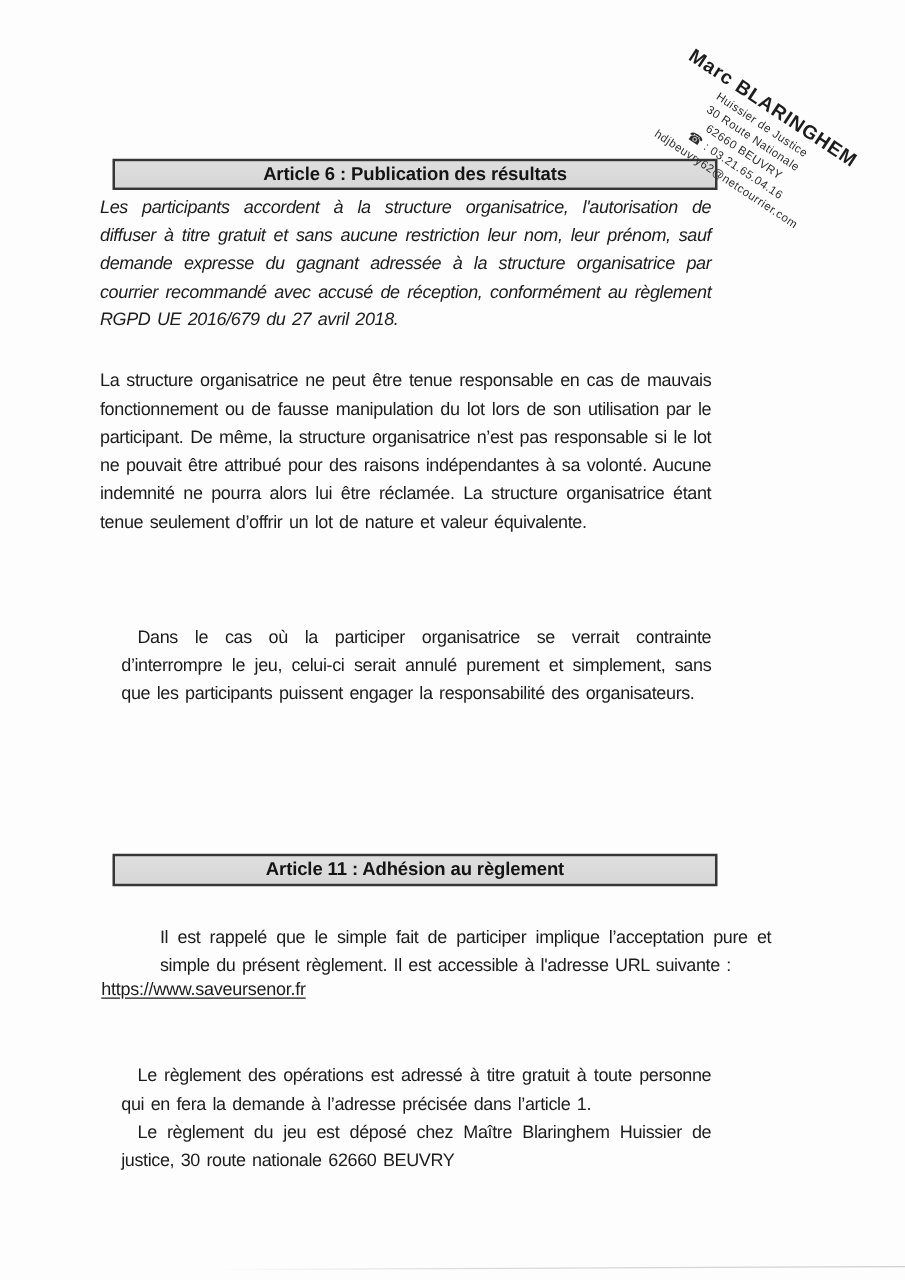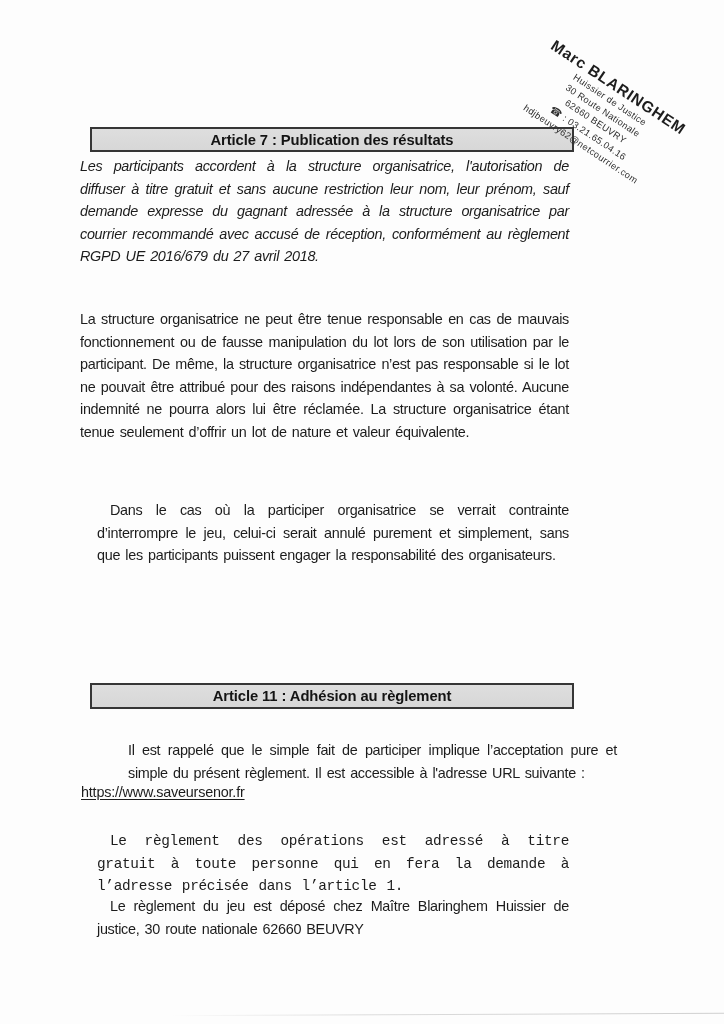--- a/index.html
+++ b/index.html
@@ -76,26 +76,26 @@
     line-height: 22.6px;
     letter-spacing: -0.3px;
     word-spacing: 1.5px;
     text-align: justify;
     color: #1c1c1c;
   }
   .full   { left: 80px; width: 489px; }
   .indent { left: 97px; width: 472px; text-indent: 13px; }
 
   .p-a9    { top: 155px; font-style: italic; }
-  .p-a10-1 { top: 308px; }
+  .p-a10-1 { top: 294px; }
   .p-a10-2 { top: 436px; }
   .p-a10-3 { top: 499px; }
   .p-a10-4 { top: 583px; }
   .p-a11-1 { top: 739px; margin-left: 48px; }
-  .p-a11-2 { top: 830px; font-family: Liberation Mono, monospace; }
+  .p-a11-2 { top: 850px; }
   .p-a11-3 { top: 895px; }
 
   
   .url-link {
     position: absolute;
     left: 81px; top: 784px;
     font-size: 14.4px;
     letter-spacing: -0.2px;
     color: #1c1c1c;
     text-underline-offset: 2px;
@@ -118,21 +118,21 @@
   <div class="stamp">
     <div class="stamp-name">Marc BLARINGHEM</div>
     <div class="stamp-line">Huissier de Justice</div>
     <div class="stamp-line">30 Route Nationale</div>
     <div class="stamp-line">62660 BEUVRY</div>
     <div class="stamp-line"><span class="phone-glyph">☎</span><span> : 03.21.65.04.16</span></div>
     <div class="stamp-line">hdjbeuvry62@netcourrier.com</div>
   </div>
 
   <div class="heading-box hbox-9">
-    <span>Article 7 : Publication des résultats</span>
+    <span>Article 6 : Publication des résultats</span>
   </div>
   <p class="body-p full p-a9">Les participants  accordent à la structure organisatrice, l'autorisation de diffuser à titre gratuit et sans aucune restriction leur nom, leur prénom,  sauf demande expresse du gagnant adressée à la structure organisatrice par courrier recommandé avec accusé de réception, conformément au règlement RGPD UE 2016/679 du 27 avril 2018.</p>
 
   <p class="body-p full p-a10-1">La structure organisatrice ne peut être tenue responsable en cas de mauvais fonctionnement ou de fausse manipulation du lot lors de son utilisation par le participant. De même, la structure organisatrice n’est pas responsable si le lot ne pouvait être attribué pour des raisons indépendantes à sa volonté. Aucune indemnité ne pourra alors lui être réclamée. La structure organisatrice étant tenue seulement d’offrir un lot de nature et valeur équivalente.</p>
   <p class="body-p indent p-a10-3">Dans le cas où la participer organisatrice se verrait contrainte d’interrompre le jeu, celui-ci serait annulé purement et simplement, sans que les participants puissent engager la responsabilité des organisateurs.</p>
 
   <div class="heading-box hbox-11">
     <span>Article 11 : Adhésion au règlement</span>
   </div>
   <p class="body-p full p-a11-1">Il est rappelé que le simple fait de participer implique l’acceptation pure et simple du présent règlement. Il est accessible à l'adresse URL suivante :</p>

